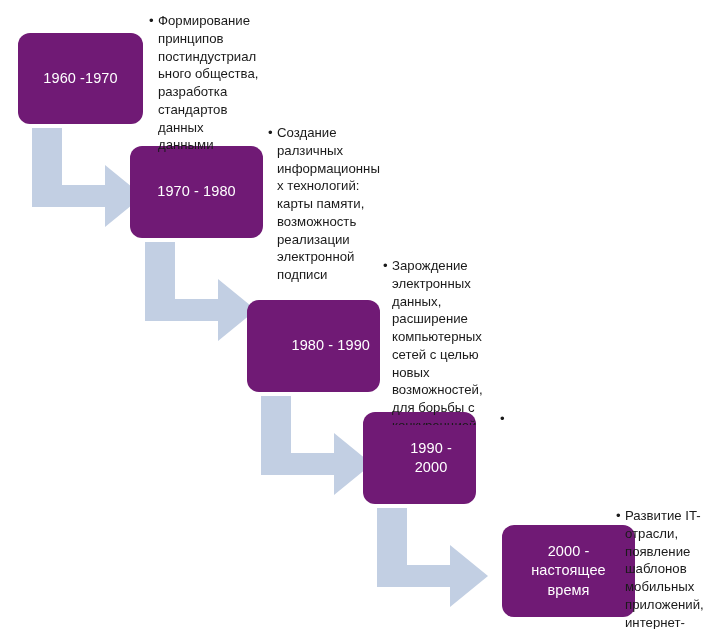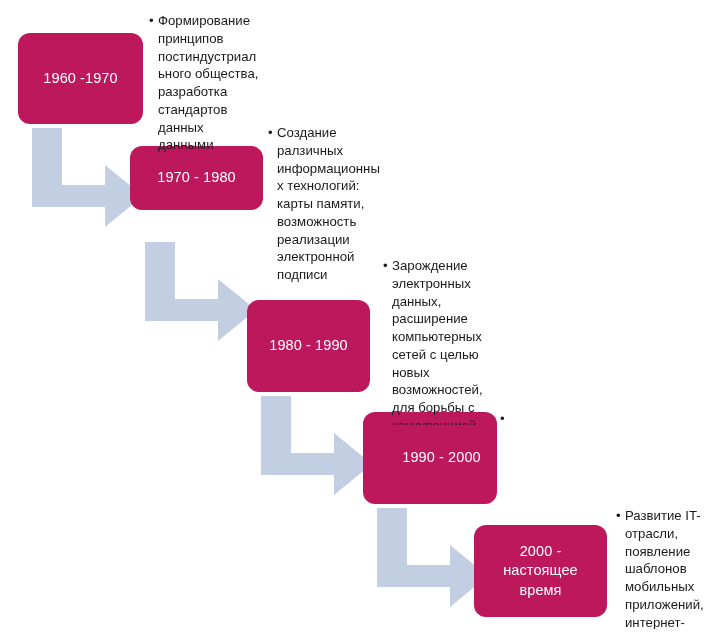--- a/index.html
+++ b/index.html
@@ -14,21 +14,21 @@
   #canvas {
     position: relative;
     width: 721px;
     height: 635px;
     background: #ffffff;
     overflow: hidden;
   }
   .stage-box {
     position: absolute;
     box-sizing: border-box;
-    background: #be185d;
+    background: #701a75;
     border-radius: 12px;
     display: flex;
     align-items: center;
     justify-content: center;
     text-align: center;
     color: #ffffff;
     font-size: 14.5px;
     line-height: 1.32;
     letter-spacing: 0.1px;
     padding: 4px 10px;
@@ -83,33 +83,33 @@
 
     <path fill="#c2cfe3" d="M 261 396 L 291 396 L 291 453 L 334 453 L 334 433 L 372 464 L 334 495 L 334 475 L 261 475 Z"></path>
 
     <path fill="#c2cfe3" d="M 377 508 L 407 508 L 407 565 L 450 565 L 450 545 L 488 576 L 450 607 L 450 587 L 377 587 Z"></path>
   </svg>
 
   <div class="stage-box" style="left:18px; top:33px; width:125px; height:91px;">
     <span class="stage-label">1960 -1970</span>
   </div>
 
-  <div class="stage-box" style="left:130px; top:146px; width:133px; height:64px;">
+  <div class="stage-box" style="left:130px; top:146px; width:133px; height:92px;">
     <span class="stage-label">1970 - 1980</span>
   </div>
 
-  <div class="stage-box" style="left:247px; top:300px; width:123px; height:92px;">
+  <div class="stage-box" style="left:247px; top:300px; width:133px; height:92px;text-align:right;">
     <span class="stage-label">1980 - 1990</span>
   </div>
 
-  <div class="stage-box" style="left:363px; top:412px; width:134px; height:92px;padding-left:33px;">
+  <div class="stage-box" style="left:363px; top:412px; width:113px; height:92px;padding-left:33px;">
     <span class="stage-label">1990 - 2000</span>
   </div>
 
-  <div class="stage-box" style="left:474px; top:525px; width:133px; height:92px;">
+  <div class="stage-box" style="left:502px; top:525px; width:133px; height:92px;">
     <span class="stage-label">2000 - настоящее время</span>
   </div>
 
   <div class="note" style="left:149px; top:12px; width:112px; height:142px;">
     <span class="bullet-row">
       <span class="bullet-dot">•</span>
       <span>Формирование принципов постиндустриального общества, разработка стандартов данных данными</span>
     </span>
   </div>
 

